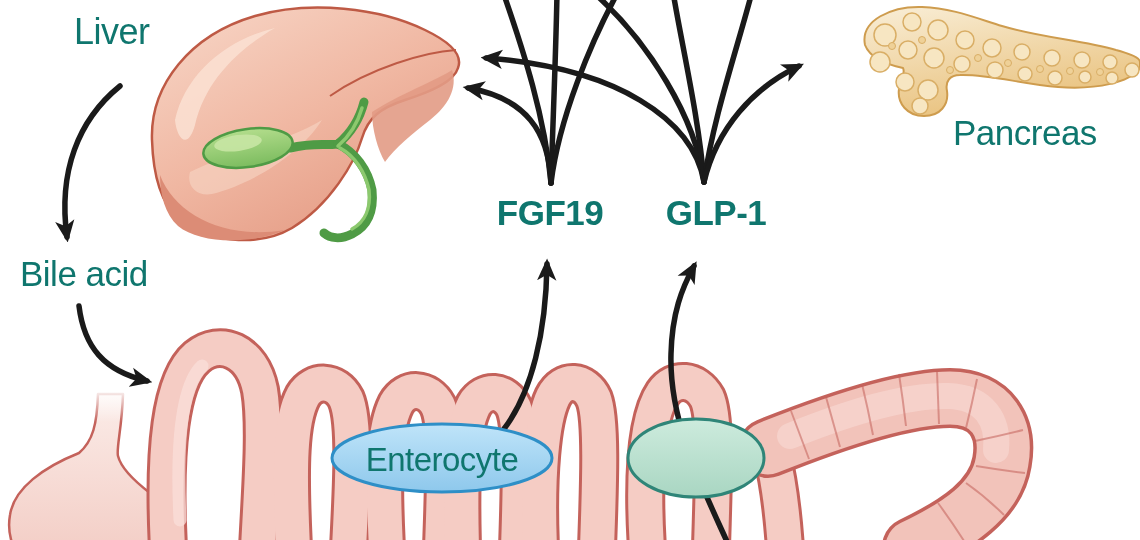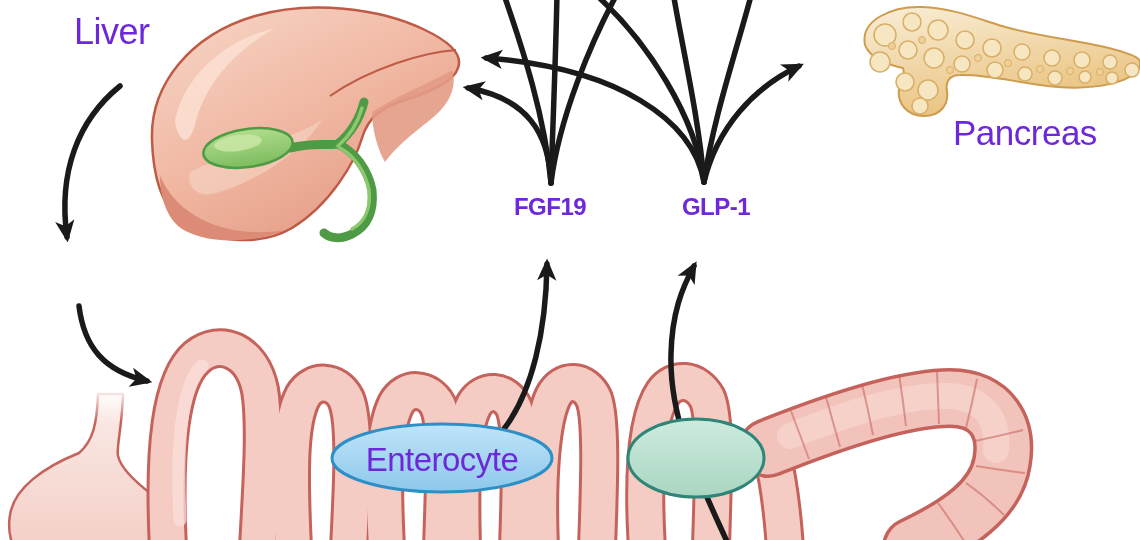--- a/index.html
+++ b/index.html
@@ -1,22 +1,22 @@
 <!DOCTYPE html>
 <html><head>
 <meta charset="utf-8">
 <style>
   html,body{margin:0;padding:0;background:#fff;}
   .canvas{
     position:relative;width:1140px;height:540px;background:#fff;overflow:hidden;
     font-family:"Liberation Sans","DejaVu Sans",sans-serif;color:#231f20;
   }
   .canvas svg{position:absolute;left:0;top:0;}
-  .lbl{position:absolute;font-size:35px;letter-spacing:-0.5px;color:#6d28d9;line-height:1;white-space:nowrap;}
-  .lbl.bold{font-weight:700;font-size:24px;}
+  .lbl{position:absolute;font-size:35px;letter-spacing:-0.5px;color:#0f766e;line-height:1;white-space:nowrap;}
+  .lbl.bold{font-weight:700;font-size:35px;}
   .lbl.centered{transform:translate(-50%,-50%);}
   .lbl.centerx{transform:translateX(-50%);}
   .cell-lbl{font-size:33px;}
   .tube-o{fill:none;stroke:#c4625b;stroke-width:40;stroke-linecap:round;stroke-linejoin:round;}
   .tube-i{fill:none;stroke:#f5ccc4;stroke-width:34;stroke-linecap:round;stroke-linejoin:round;}
   .tube-hl{fill:none;stroke:#fadfda;stroke-width:13;stroke-linecap:round;opacity:.75;}
   .colon-o{fill:none;stroke:#c4625b;stroke-width:60;stroke-linecap:round;}
   .colon-i{fill:none;stroke:#f2c3ba;stroke-width:53;stroke-linecap:round;}
   .colon-hl{fill:none;stroke:#f8d9d2;stroke-width:26;stroke-linecap:round;opacity:.65;}
   .haustra{fill:none;stroke:#c4625b;stroke-width:2;opacity:.55;}
@@ -195,17 +195,18 @@
         <path class="arrow" d="M704,182 C713,118 738,46 752,-8"></path>
         <path class="arrow" d="M704,182 C717,128 753,88 799,66" marker-end="url(#ah)"></path>
       </g>
     </g>
 
     <ellipse cx="442" cy="458" rx="110" ry="34" fill="url(#blueG)" stroke="#2e8fc7" stroke-width="3"></ellipse>
     <ellipse cx="696" cy="458" rx="68" ry="39" fill="url(#greenG)" stroke="#2f8578" stroke-width="3"></ellipse>
   </svg>
 
   <div class="lbl" style="left:74px;top:14px;font-size:36px;">Liver</div>
+  <div class="lbl" style="left:20px;top:256px;">Bile acid</div>
   <div class="lbl bold centerx" style="left:550px;top:195px;">FGF19</div>
   <div class="lbl bold centerx" style="left:716px;top:195px;text-align:right;">GLP-1</div>
   <div class="lbl" style="left:953px;top:115px;">Pancreas</div>
   <div class="lbl cell-lbl centered" style="left:442px;top:459px;">Enterocyte</div>
 </div>
 
 </body></html>

